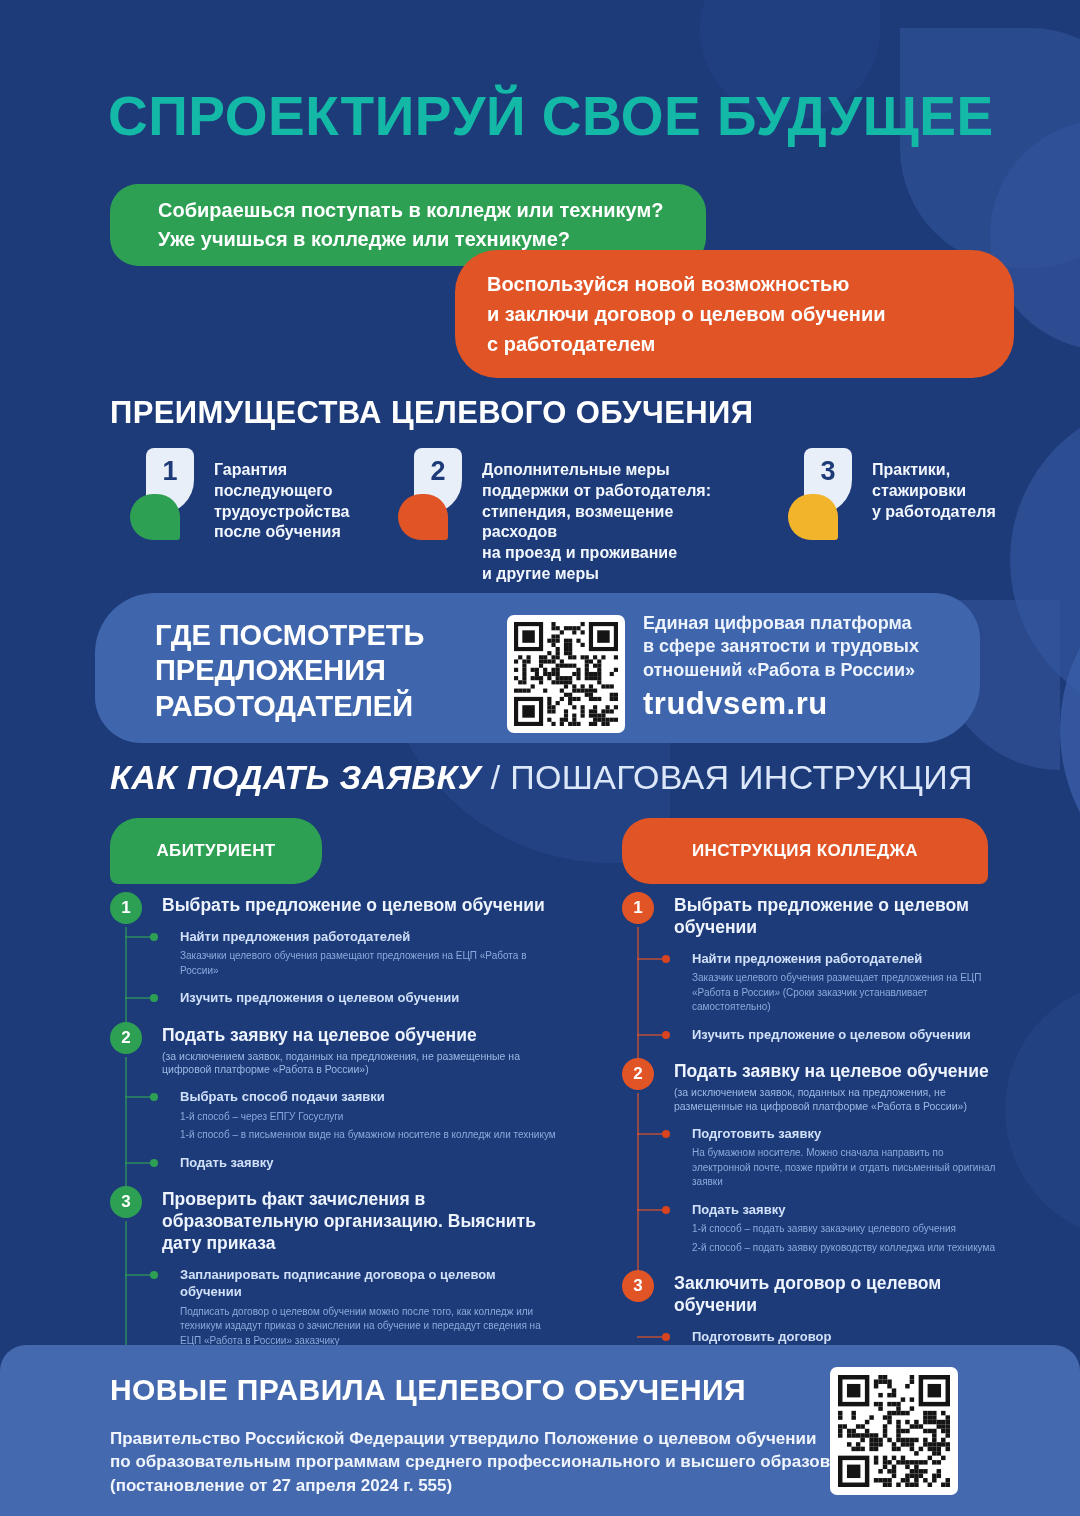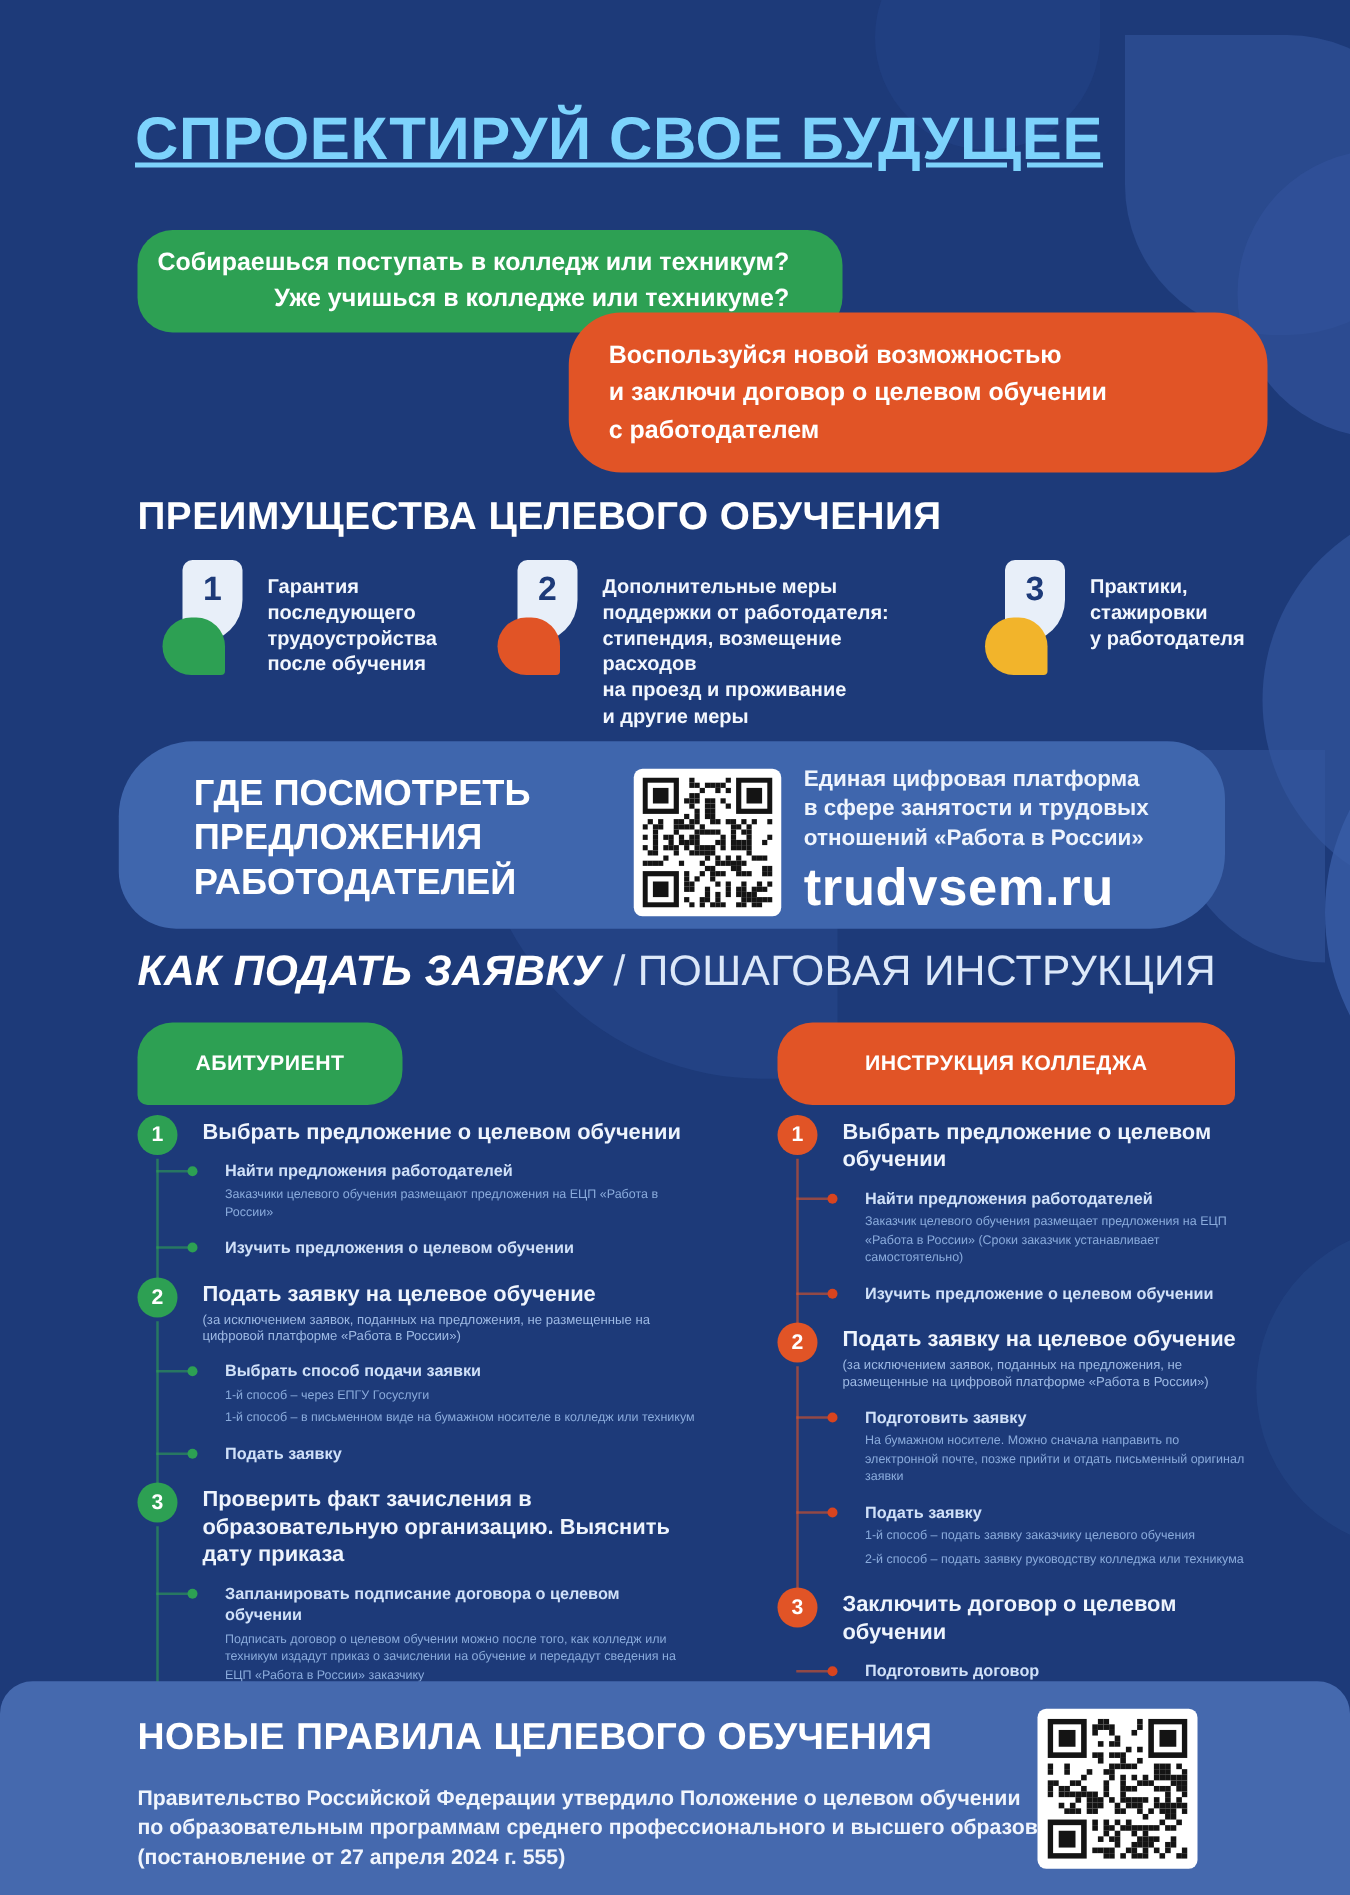--- a/index.html
+++ b/index.html
@@ -15,42 +15,42 @@
   .d-petal-r1{left:1010px;top:400px;width:320px;height:320px;background:#2c4d92;border-radius:50%;}
   .d-petal-r2{left:1060px;top:550px;width:360px;height:360px;background:#3a5ea8;border-radius:50%;opacity:.8;}
   .d-quarter-r{left:940px;top:600px;width:120px;height:170px;background:#35579f;border-radius:0 0 0 120px;opacity:.55;}
   .d-swoosh-l{left:380px;top:628px;width:290px;height:235px;background:#27468a;border-radius:0 0 0 230px;opacity:.65;}
   .d-circ-mid{left:1005px;top:980px;width:260px;height:260px;background:#234484;border-radius:50%;opacity:.7;}
   .d-petal-top{left:700px;top:-60px;width:180px;height:180px;background:#24448a;border-radius:50% 0 50% 50%;opacity:.5;}
 
   .z{position:absolute;z-index:2;}
 
   
-  .title{left:108px;top:84px;font-size:48px;font-weight:800;letter-spacing:.5px;color:#7dd3fc;text-decoration:underline;}
+  .title{left:108px;top:84px;font-size:55px;font-weight:800;letter-spacing:.5px;color:#14b8a6;}
   .bub{display:flex;align-items:center;font-size:20px;font-weight:700;line-height:1.45;white-space:pre-line;}
-  .bub-g{left:110px;top:184px;width:548px;height:82px;background:#2da053;border-radius:28px 28px 28px 28px;padding-left:16px;z-index:2;text-align:right;}
+  .bub-g{left:110px;top:184px;width:548px;height:82px;background:#2da053;border-radius:28px 28px 28px 28px;padding-left:48px;z-index:2;}
   .bub-o{left:455px;top:250px;width:527px;height:128px;background:#e15426;border-radius:42px;padding-left:32px;z-index:3;line-height:1.5;}
 
   
   .adv-h{left:110px;top:395px;font-size:31px;font-weight:800;letter-spacing:.4px;}
   .adv-item{display:flex;gap:16px;align-items:flex-start;}
   .adv-icon{position:relative;width:68px;height:94px;flex:0 0 68px;}
   .leaf-top{position:absolute;left:16px;top:0;width:48px;height:66px;background:#e8eff9;border-radius:8px 8px 34px 8px;}
   .leaf-num{position:absolute;left:16px;top:8px;width:48px;text-align:center;font-size:27px;font-weight:800;color:#1d3a79;}
   .leaf-bot{position:absolute;left:0;top:46px;width:50px;height:46px;border-radius:28px 28px 4px 28px;}
   .adv-text{font-size:16px;font-weight:600;line-height:1.3;color:#f2f7fe;white-space:pre-line;padding-top:12px;}
 
   
   .where{left:95px;top:593px;width:885px;height:150px;background:#3f66ad;border-radius:60px 46px 60px 46px;}
   .where-h{position:absolute;left:60px;top:25px;font-size:29px;font-weight:800;line-height:1.22;white-space:pre-line;}
   .qr-tile{position:absolute;background:#ffffff;border-radius:7px;}
   .where-qr{left:412px;top:22px;width:104px;height:104px;padding:7px;}
   .qr{display:block;width:100%;height:100%;}
   .where-txt{position:absolute;left:548px;top:19px;font-size:18px;font-weight:600;line-height:1.3;white-space:pre-line;color:#eef4fd;}
-  .where-url{position:absolute;left:548px;top:93px;font-size:42px;font-weight:800;letter-spacing:.5px;}
+  .where-url{position:absolute;left:548px;top:93px;font-size:31px;font-weight:800;letter-spacing:.5px;}
 
   
   .how-h{left:110px;top:758px;font-size:34px;letter-spacing:.3px;}
   .how-b{font-weight:800;font-style:italic;}
   .how-l{font-weight:400;color:#dce8f9;}
   .pill{position:absolute;z-index:2;height:66px;display:flex;align-items:center;justify-content:center;font-weight:700;font-size:17px;letter-spacing:.4px;color:#fff;}
   .pill-g{left:110px;top:818px;width:212px;background:#2da053;border-radius:28px 28px 28px 8px;}
   .pill-o{left:622px;top:818px;width:366px;background:#e15426;border-radius:28px 28px 8px 28px;}
 
   .col{position:absolute;top:895px;z-index:2;}

